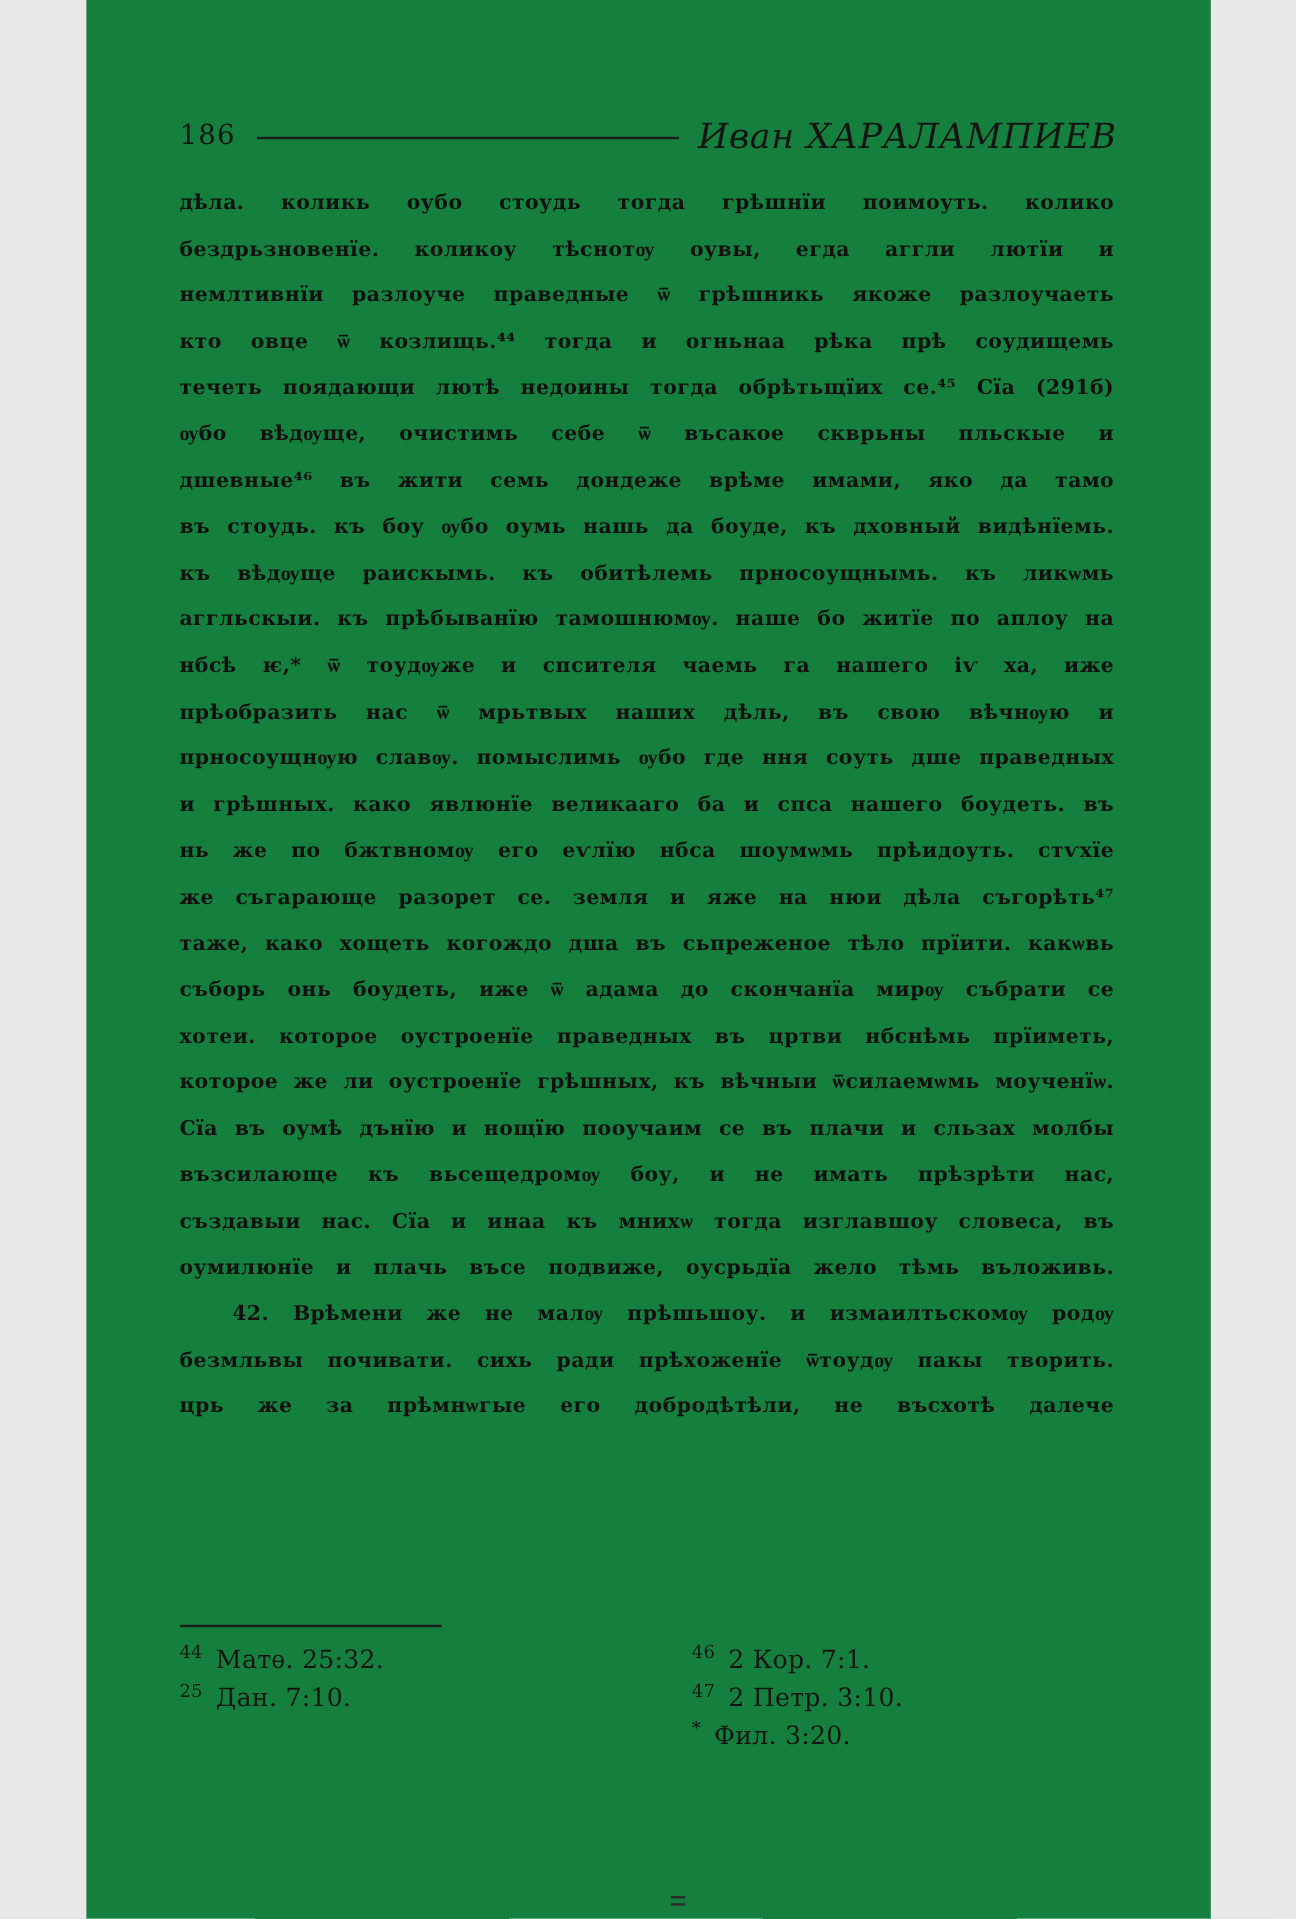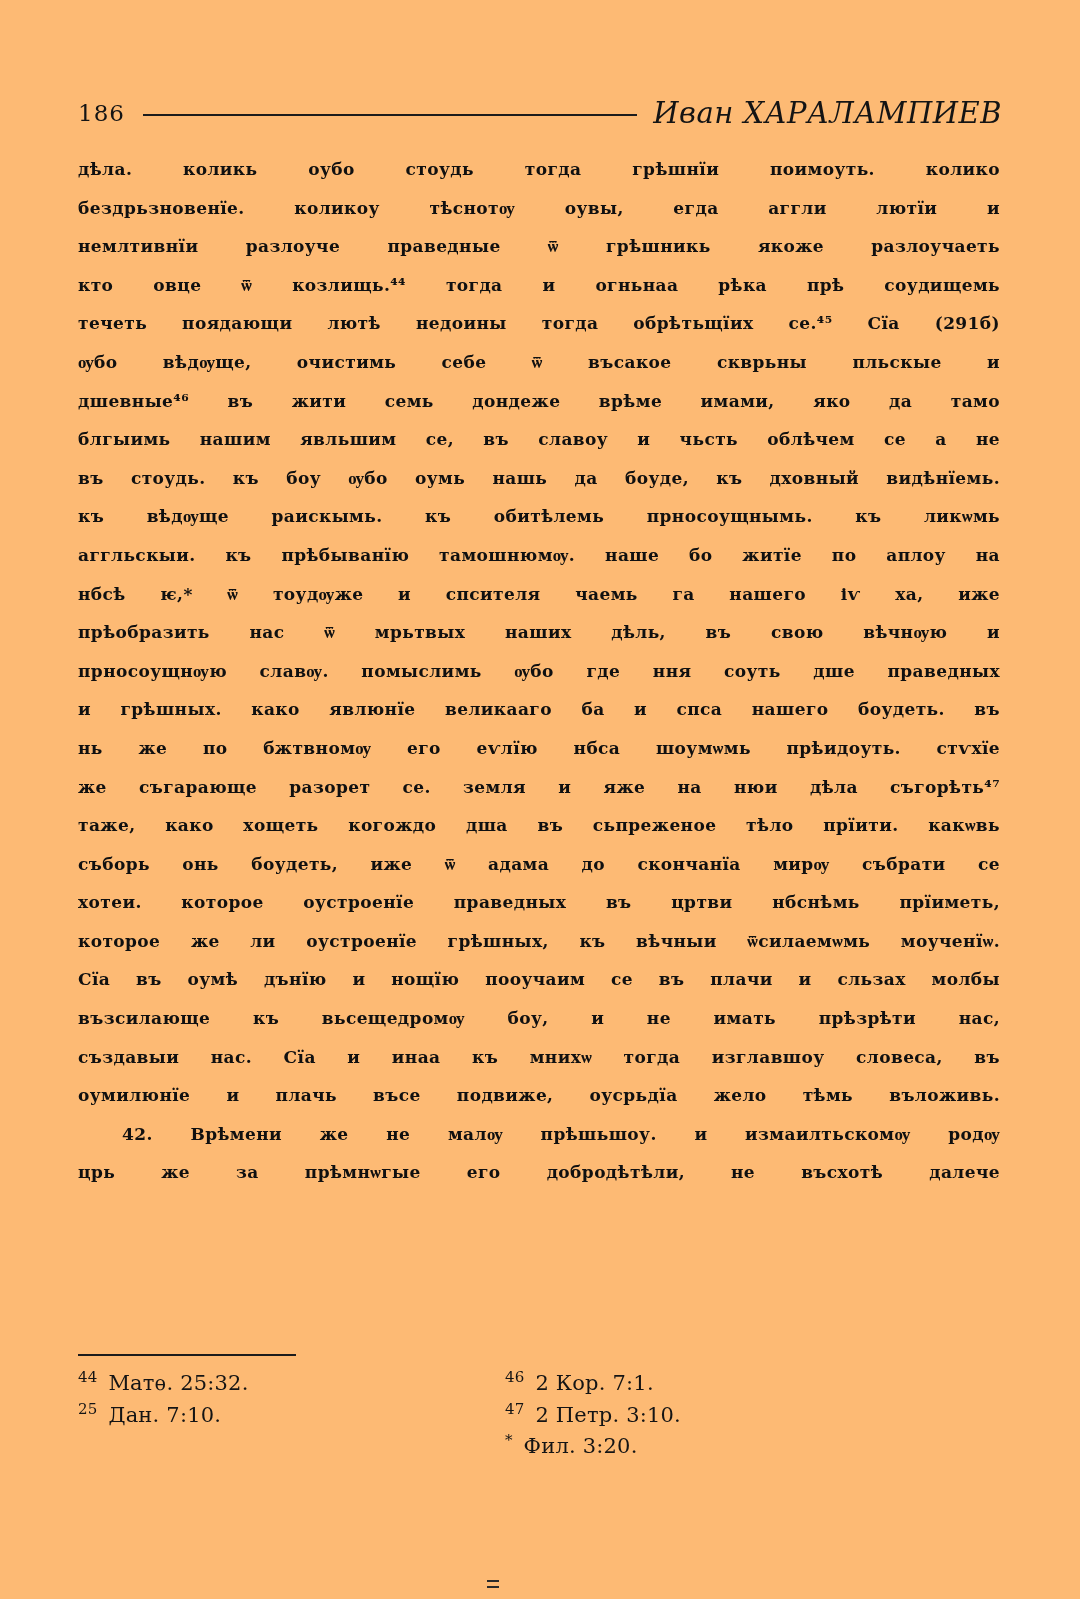--- a/index.html
+++ b/index.html
@@ -1,20 +1,20 @@
 <!DOCTYPE html>
 <html><head>
 <meta charset="utf-8">
 <style>
   html,body { margin:0; padding:0; background:#e8e8e8; }
   .page {
     position:relative;
-    width:1080px; height:1599px;
+    width:937px; height:1599px;
     margin:0 auto;
-    background:#fdba74;
+    background:#15803d;
     font-family:"DejaVu Serif", serif;
     color:#141414;
     overflow:hidden;
   }
   
   .header {
     position:absolute; left:78px; right:78px; top:96px;
     display:flex; align-items:center;
   }
   .page-number {
@@ -78,39 +78,39 @@
   </div>
 
   <div class="body-text">
       <div class="bodyline">дѣла. коликь оубо стоудь тогда грѣшнїи поимоуть. колико</div>
       <div class="bodyline">бездрьзновенїе. коликоу тѣснотѹ оувы, егда аггли лютїи и</div>
       <div class="bodyline">немлтивнїи разлоуче праведные ѿ грѣшникь якоже разлоучаеть</div>
       <div class="bodyline">кто овце ѿ козлищь.⁴⁴ тогда и огньнаа рѣка прѣ соудищемь</div>
       <div class="bodyline">течеть поядающи лютѣ недоины тогда обрѣтьщїих се.⁴⁵ Сїа (291б)</div>
       <div class="bodyline">ѹбо вѣдѹще, очистимь себе ѿ въсакое скврьны пльскые и</div>
       <div class="bodyline">дшевные⁴⁶ въ жити семь дондеже врѣме имами, яко да тамо</div>
-      <div class="bodyline">блгыимь нашим явльшим се, въ славоу и чьсть облѣчем се а не</div>
       <div class="bodyline">въ стоудь. къ боу ѹбо оумь нашь да боуде, къ дховный видѣнїемь.</div>
       <div class="bodyline">къ вѣдѹще раискымь. къ обитѣлемь прносоущнымь. къ ликѡмь</div>
       <div class="bodyline">аггльскыи. къ прѣбыванїю тамошнюмѹ. наше бо житїе по аплоу на</div>
       <div class="bodyline">нбсѣ ѥ,* ѿ тоудѹже и спсителя чаемь га нашего іѵ ха, иже</div>
       <div class="bodyline">прѣобразить нас ѿ мрьтвых наших дѣль, въ свою вѣчнѹю и</div>
       <div class="bodyline">прносоущнѹю славѹ. помыслимь ѹбо где ння соуть дше праведных</div>
       <div class="bodyline">и грѣшных. како явлюнїе великааго ба и спса нашего боудеть. въ</div>
       <div class="bodyline">нь же по бжтвномѹ его еѵлїю нбса шоумѡмь прѣидоуть. стѵхїе</div>
       <div class="bodyline">же съгарающе разорет се. земля и яже на нюи дѣла съгорѣть⁴⁷</div>
       <div class="bodyline">таже, како хощеть когождо дша въ сьпреженое тѣло прїити. какѡвь</div>
       <div class="bodyline">съборь онь боудеть, иже ѿ адама до скончанїа мирѹ събрати се</div>
       <div class="bodyline">хотеи. которое оустроенїе праведных въ цртви нбснѣмь прїиметь,</div>
       <div class="bodyline">которое же ли оустроенїе грѣшных, къ вѣчныи ѿсилаемѡмь моученїѡ.</div>
       <div class="bodyline">Сїа въ оумѣ дънїю и нощїю пооучаим се въ плачи и сльзах молбы</div>
       <div class="bodyline">възсилающе къ вьсещедромѹ боу, и не имать прѣзрѣти нас,</div>
       <div class="bodyline">създавыи нас. Сїа и инаа къ мнихѡ тогда изглавшоу словеса, въ</div>
       <div class="bodyline">оумилюнїе и плачь въсе подвиже, оусрьдїа жело тѣмь въложивь.</div>
       <div class="bodyline indent">42. Врѣмени же не малѹ прѣшьшоу. и измаилтьскомѹ родѹ</div>
+      <div class="bodyline">безмльвы почивати. сихь ради прѣхоженїе ѿтоудѹ пакы творить.</div>
       <div class="bodyline">црь же за прѣмнѡгые его добродѣтѣли, не въсхотѣ далече</div>
     </div>
 
   <div class="footnote-rule"></div>
 
   <div class="footnotes">
     <div class="fn-col fn-col-left">
         <div class="fn"><sup>44</sup> Матѳ. 25:32.</div>
         <div class="fn"><sup>25</sup> Дан. 7:10.</div>
       </div>

